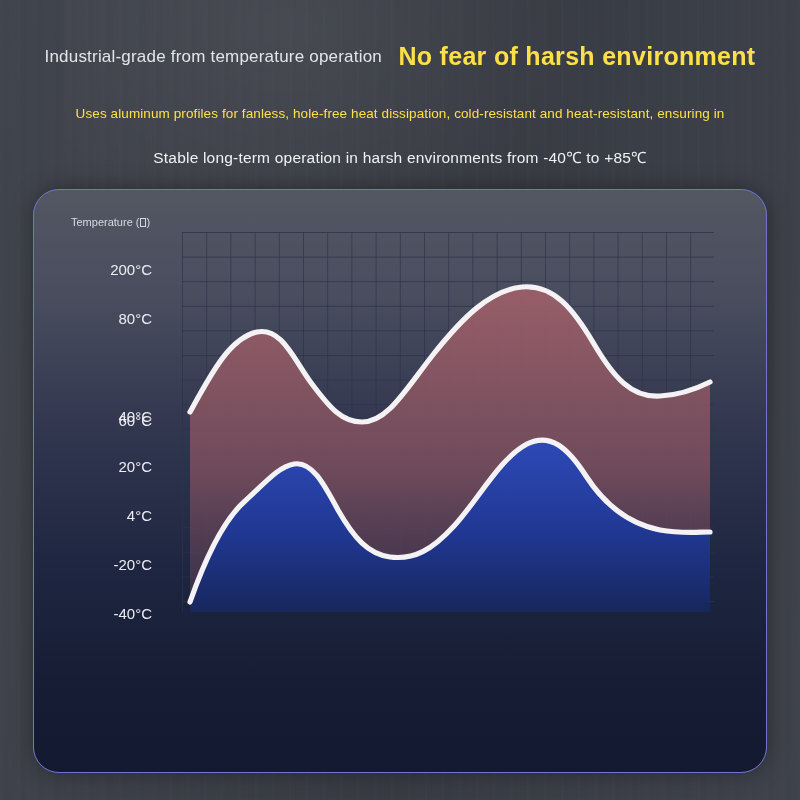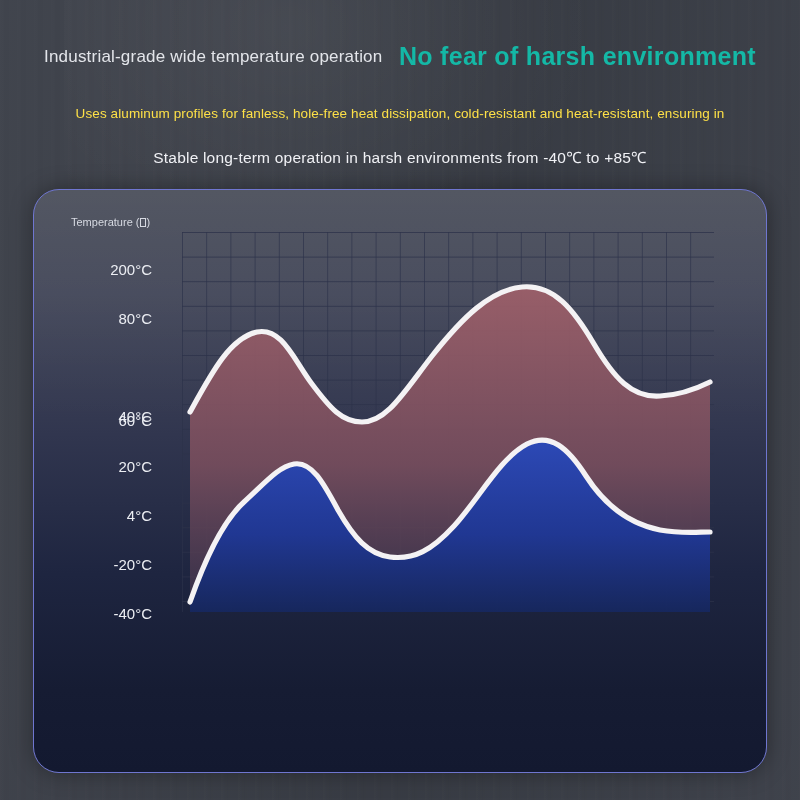--- a/index.html
+++ b/index.html
@@ -31,21 +31,21 @@
   .header{ position:absolute; left:0; top:0; width:800px; }
   .title-row{
     position:absolute; top:42px; left:0; width:800px;
     text-align:center; white-space:nowrap;
   }
   .title-sub{
     font-size:17px; color:#e3e5ea; letter-spacing:.2px;
     vertical-align:middle;
   }
   .title-main{
-    font-size:25px; color:#14b8a6; font-weight:bold; letter-spacing:.3px;
+    font-size:25px; color:#fde047; font-weight:bold; letter-spacing:.3px;
     margin-left:12px; vertical-align:middle;
   }
   .desc1{
     position:absolute; top:106px; left:0; width:800px; text-align:center;
     font-size:13.5px; color:#fde047; letter-spacing:.1px; white-space:nowrap;
   }
   .desc2{
     position:absolute; top:146px; left:0; width:800px; text-align:center;
     font-size:15.5px; color:#f0f1f5; letter-spacing:.2px; white-space:nowrap;
   }
@@ -94,21 +94,21 @@
   }
 </style>
 </head>
 <body>
 
 <div class="bg-texture"></div>
 <div class="bg-glow"></div>
 
 <div class="header">
   <div class="title-row">
-    <span class="title-sub">Industrial-grade wide temperature operation</span>
+    <span class="title-sub">Industrial-grade from temperature operation</span>
     <span class="title-main">No fear of harsh environment</span>
   </div>
   <div class="desc1">Uses aluminum profiles for fanless, hole-free heat dissipation, cold-resistant and heat-resistant, ensuring in</div>
   <div class="desc2">Stable long-term operation in harsh environments from -40℃ to +85℃</div>
 </div>
 
 <div class="panel">
   <div class="panel-sheen"></div>
 
   <div class="y-axis-title">

